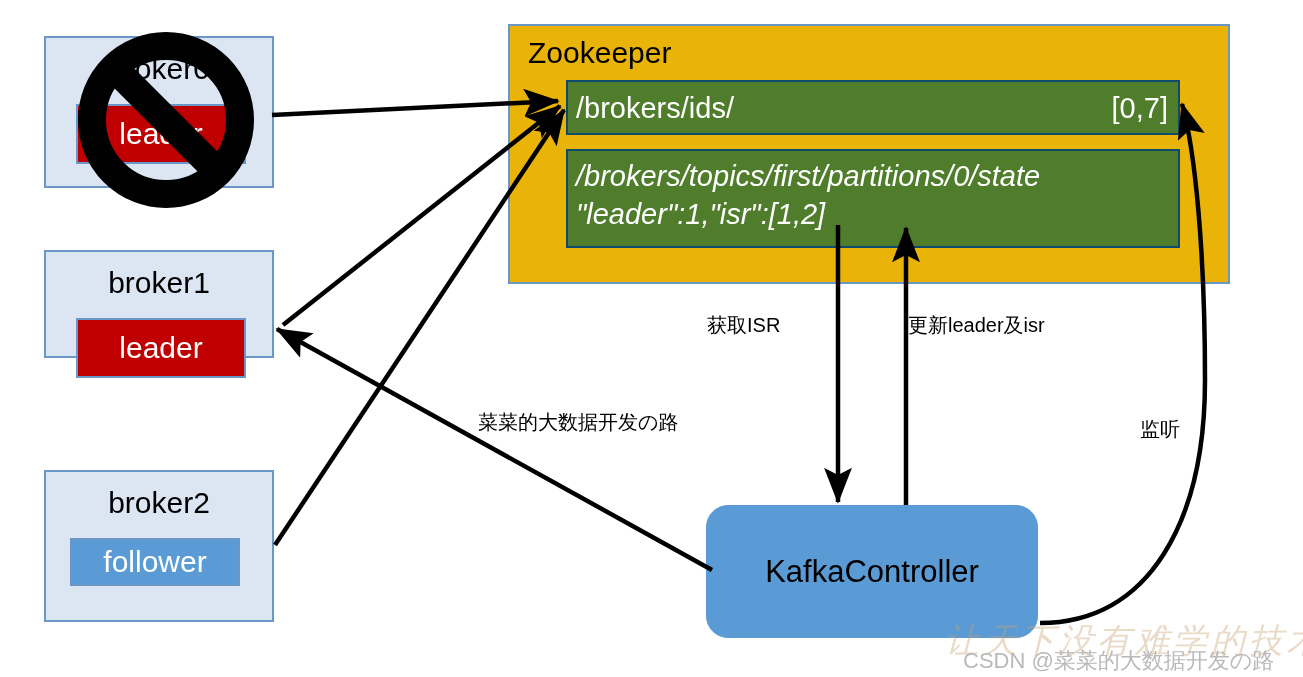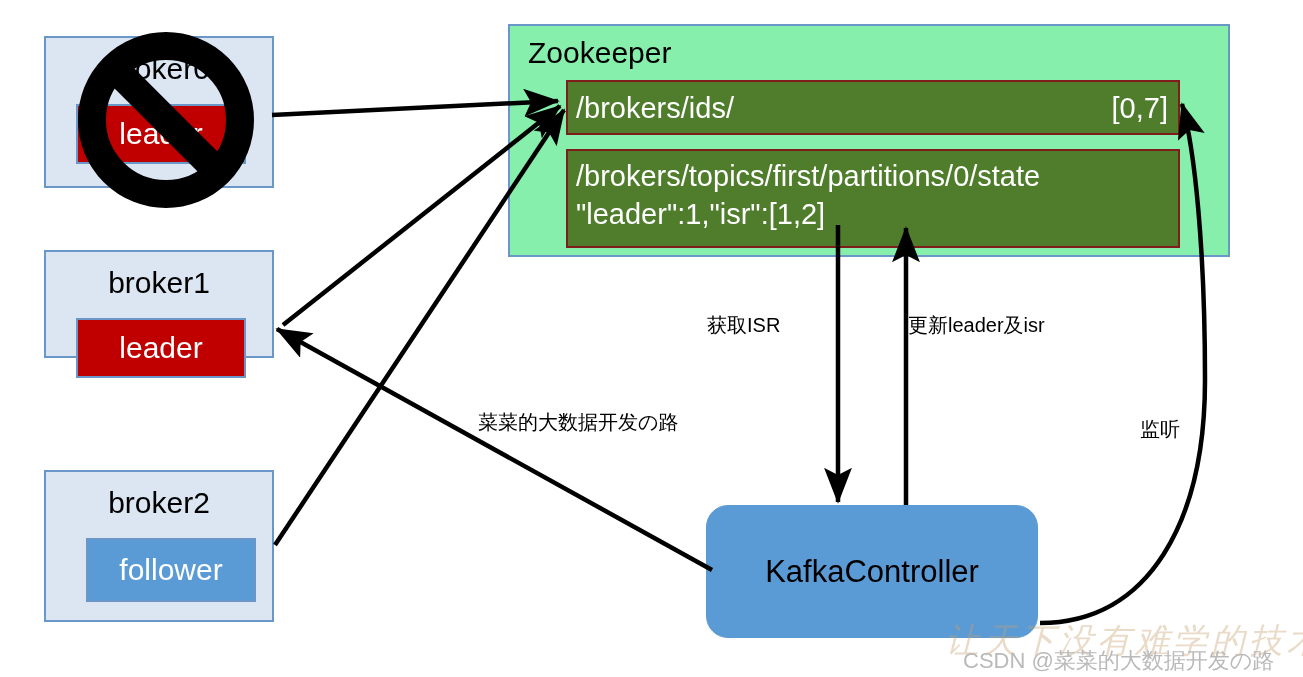--- a/index.html
+++ b/index.html
@@ -57,38 +57,38 @@
   }
   .role-leader { background: #c00000; }
   .role-follower { background: #5b9bd5; }
 
   
   #zookeeper-box {
     position: absolute;
     left: 508px;
     top: 24px;
     width: 722px;
-    height: 233px;
-    background: #86efac;
+    height: 260px;
+    background: #eab308;
     border: 2px solid #6a96c8;
     box-sizing: border-box;
     z-index: 2;
   }
   #zookeeper-title {
     position: absolute;
     left: 18px;
     top: 10px;
     font-size: 30px;
     color: #000000;
     line-height: 34px;
   }
   .znode {
     position: absolute;
     background: #4f7d2c;
-    border: 2px solid #7f1d1d;
+    border: 2px solid #0c4a6e;
     box-sizing: border-box;
     color: #ffffff;
     font-size: 29px;
     line-height: 38px;
   }
   #znode-ids {
     left: 56px;
     top: 54px;
     width: 614px;
     height: 55px;
@@ -96,20 +96,21 @@
     align-items: center;
     justify-content: space-between;
     padding: 0 10px 0 8px;
   }
   #znode-state {
     left: 56px;
     top: 123px;
     width: 614px;
     height: 99px;
     padding: 6px 8px;
+    font-style: italic;
   }
   #znode-state .line { display: block; white-space: pre; }
 
   
   #kafka-controller {
     position: absolute;
     left: 706px;
     top: 505px;
     width: 332px;
     height: 133px;
@@ -219,21 +220,21 @@
     <line x1="36" y1="36" x2="140" y2="140" stroke="#000000" stroke-width="28"></line>
   </svg>
 
   <div class="broker-box" id="broker1-box" style="left:44px; top:250px; width:230px; height:108px;">
     <div class="broker-title" style="top:14px;">broker1</div>
     <div class="role-box role-leader" style="left:30px; top:66px; width:170px; height:60px;">leader</div>
   </div>
 
   <div class="broker-box" id="broker2-box" style="left:44px; top:470px; width:230px; height:152px;">
     <div class="broker-title" style="top:14px;">broker2</div>
-    <div class="role-box role-follower" style="left:40px; top:66px; width:170px; height:64px;">follower</div>
+    <div class="role-box role-follower" style="left:24px; top:66px; width:170px; height:48px;">follower</div>
   </div>
 
   <div id="zookeeper-box">
     <div id="zookeeper-title">Zookeeper</div>
 
     <div class="znode" id="znode-ids">
       <span>/brokers/ids/</span>
       <span>[0,7]</span>
     </div>
 

